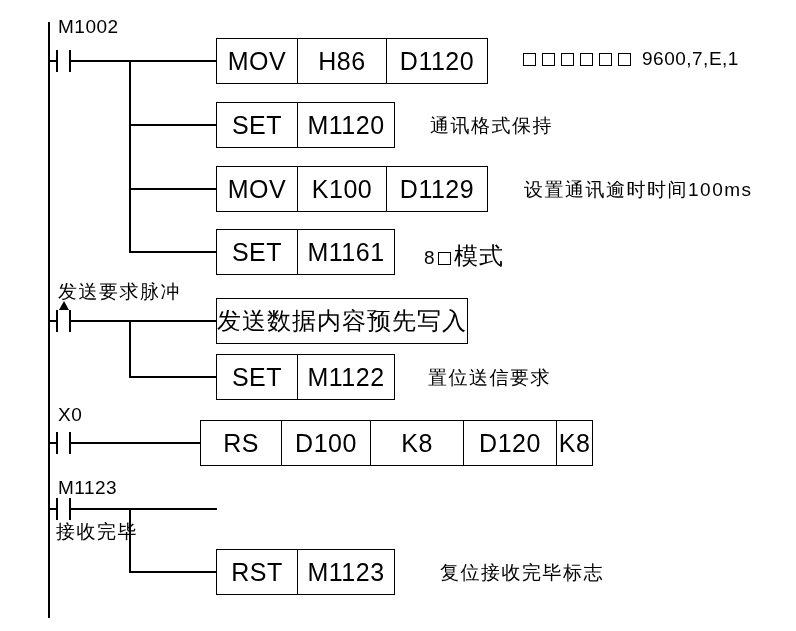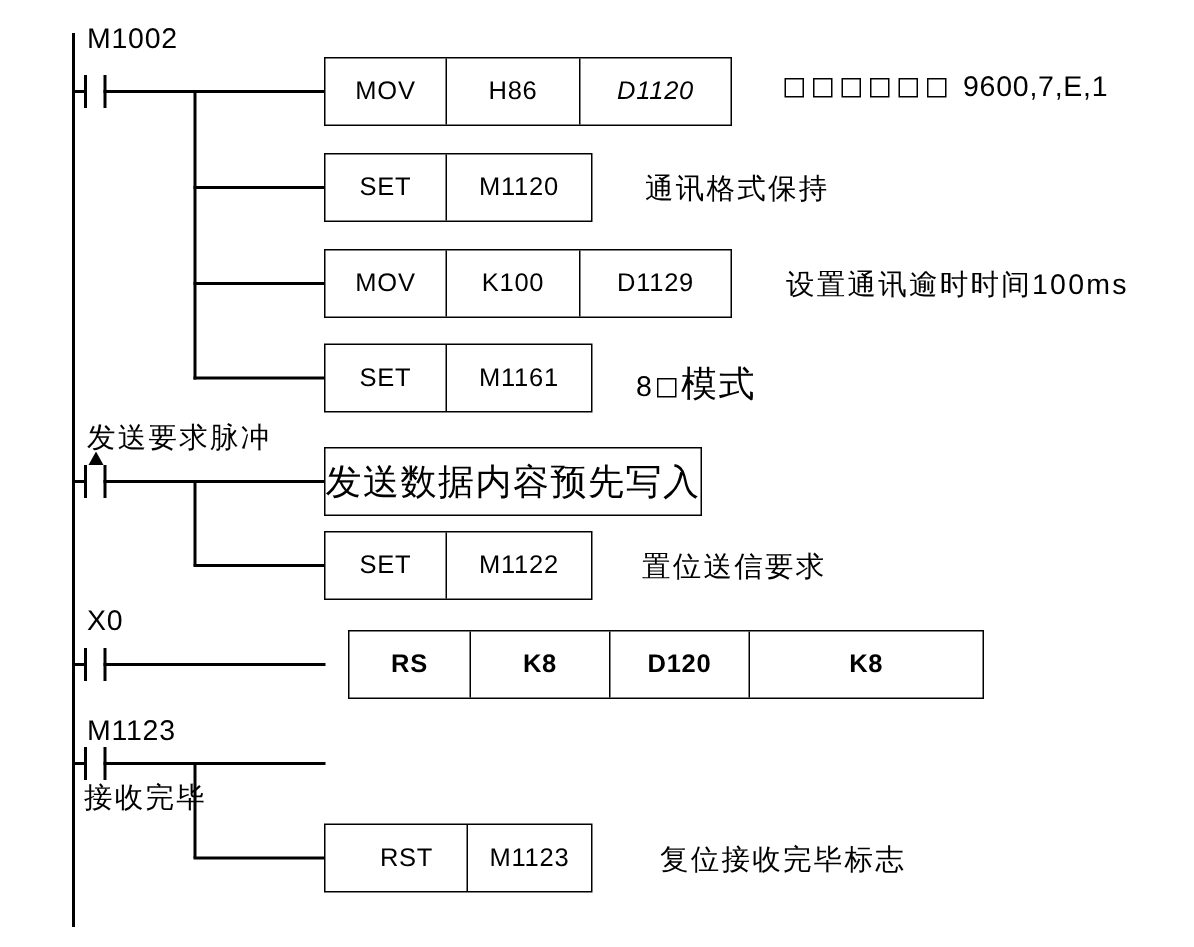--- a/index.html
+++ b/index.html
@@ -24,21 +24,21 @@
     background:#fff;
     box-sizing:border-box;
     display:flex;
     align-items:stretch;
   }
   .cell{
     display:flex;
     align-items:center;
     justify-content:center;
     box-sizing:border-box;
-    font-size:17px;
+    font-size:25px;
     white-space:nowrap;
     letter-spacing:0.5px;
   }
   .cell + .cell{border-left:1.5px solid #000;}
   .cjk{font-size:24px;letter-spacing:1px;}
   .label{
     position:absolute;
     font-size:19px;
     white-space:nowrap;
     letter-spacing:0.5px;
@@ -76,21 +76,21 @@
   <div class="wire hwire" style="left:48px;top:60px;width:10px;"></div>
 
   <div class="wire hwire" style="left:69px;top:60px;width:61px;"></div>
 
   <div class="wire vwire" style="left:129px;top:60px;height:193px;"></div>
 
   <div class="wire hwire" style="left:129px;top:60px;width:88px;"></div>
   <div class="box" style="left:216px;top:38px;width:272px;height:46px;">
     <div class="cell" style="width:80px;">MOV</div>
     <div class="cell" style="width:89px;">H86</div>
-    <div class="cell" style="flex:1;font-style:italic;">D1120</div>
+    <div class="cell" style="flex:1;">D1120</div>
   </div>
 
   <div class="label" style="left:520px;top:48px;">
     <span class="sq"></span><span class="sq"></span><span class="sq"></span><span class="sq"></span><span class="sq"></span><span class="sq"></span><span style="margin-left:8px;">9600,7,E,1</span>
   </div>
 
   <div class="wire hwire" style="left:129px;top:124px;width:88px;"></div>
   <div class="box" style="left:216px;top:102px;width:179px;height:46px;">
     <div class="cell" style="width:80px;">SET</div>
     <div class="cell" style="flex:1;">M1120</div>
@@ -139,40 +139,41 @@
 
   <div class="label" style="left:58px;top:404px;">X0</div>
 
   <div class="contact" style="left:56px;top:432px;">
     <div class="bar l"></div>
       <div class="bar r"></div>
   </div>
   <div class="wire hwire" style="left:48px;top:442px;width:10px;"></div>
   <div class="wire hwire" style="left:69px;top:442px;width:148px;"></div>
 
-  <div class="box" style="left:232px;top:420px;width:424px;height:46px;font-weight:bold;">
+  <div class="box" style="left:200px;top:420px;width:393px;height:46px;">
     <div class="cell" style="width:80px;">RS</div>
+    <div class="cell" style="width:89px;">D100</div>
     <div class="cell" style="width:93px;">K8</div>
     <div class="cell" style="width:93px;">D120</div>
     <div class="cell" style="flex:1;">K8</div>
   </div>
 
   <div class="label" style="left:58px;top:477px;">M1123</div>
   <div class="label cjk" style="left:56px;top:519px;">接收完毕</div>
 
   <div class="contact" style="left:56px;top:498px;">
     <div class="bar l"></div>
       <div class="bar r"></div>
   </div>
   <div class="wire hwire" style="left:48px;top:508px;width:10px;"></div>
   <div class="wire hwire" style="left:69px;top:508px;width:61px;"></div>
   <div class="wire vwire" style="left:129px;top:508px;height:64px;"></div>
 
   <div class="wire hwire" style="left:129px;top:508px;width:88px;"></div>
 
   <div class="wire hwire" style="left:129px;top:571px;width:88px;"></div>
-  <div class="box" style="left:216px;top:549px;width:179px;height:46px;padding-left:14px;">
+  <div class="box" style="left:216px;top:549px;width:179px;height:46px;">
     <div class="cell" style="width:80px;">RST</div>
     <div class="cell" style="flex:1;">M1123</div>
   </div>
   <div class="label cjk" style="left:440px;top:560px;">复位接收完毕标志</div>
 
 </div>
 
 </body></html>

